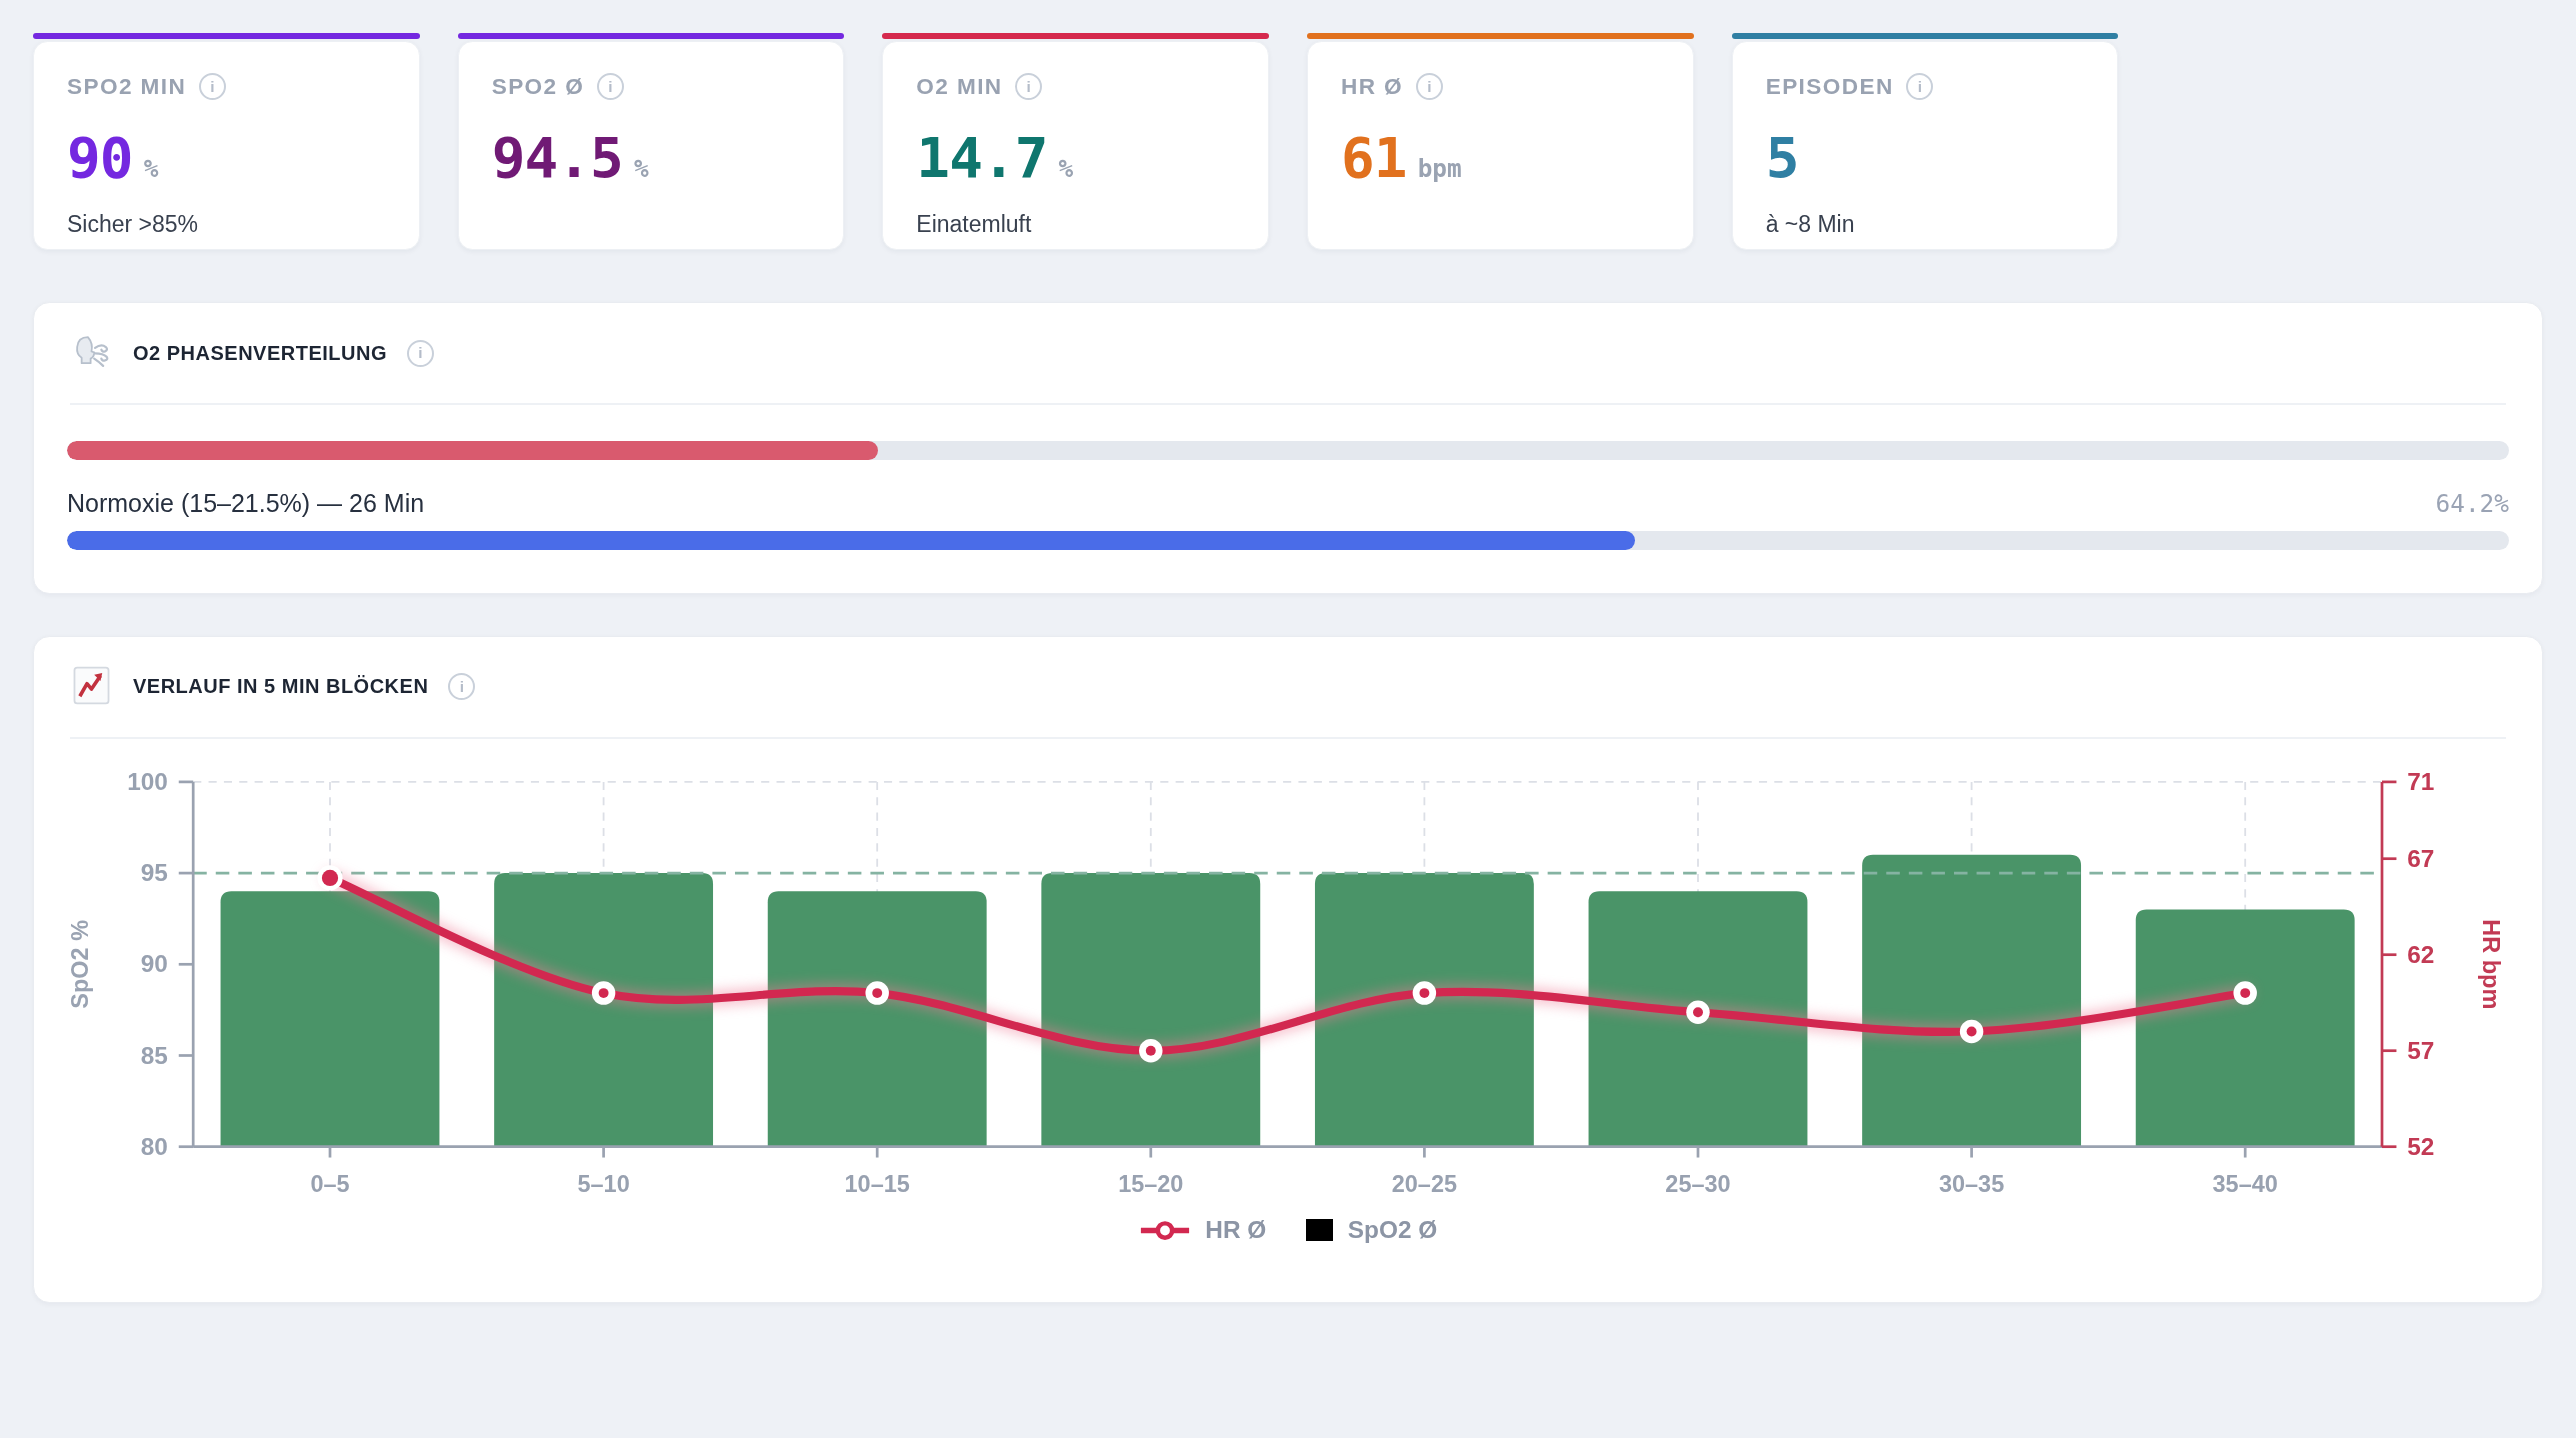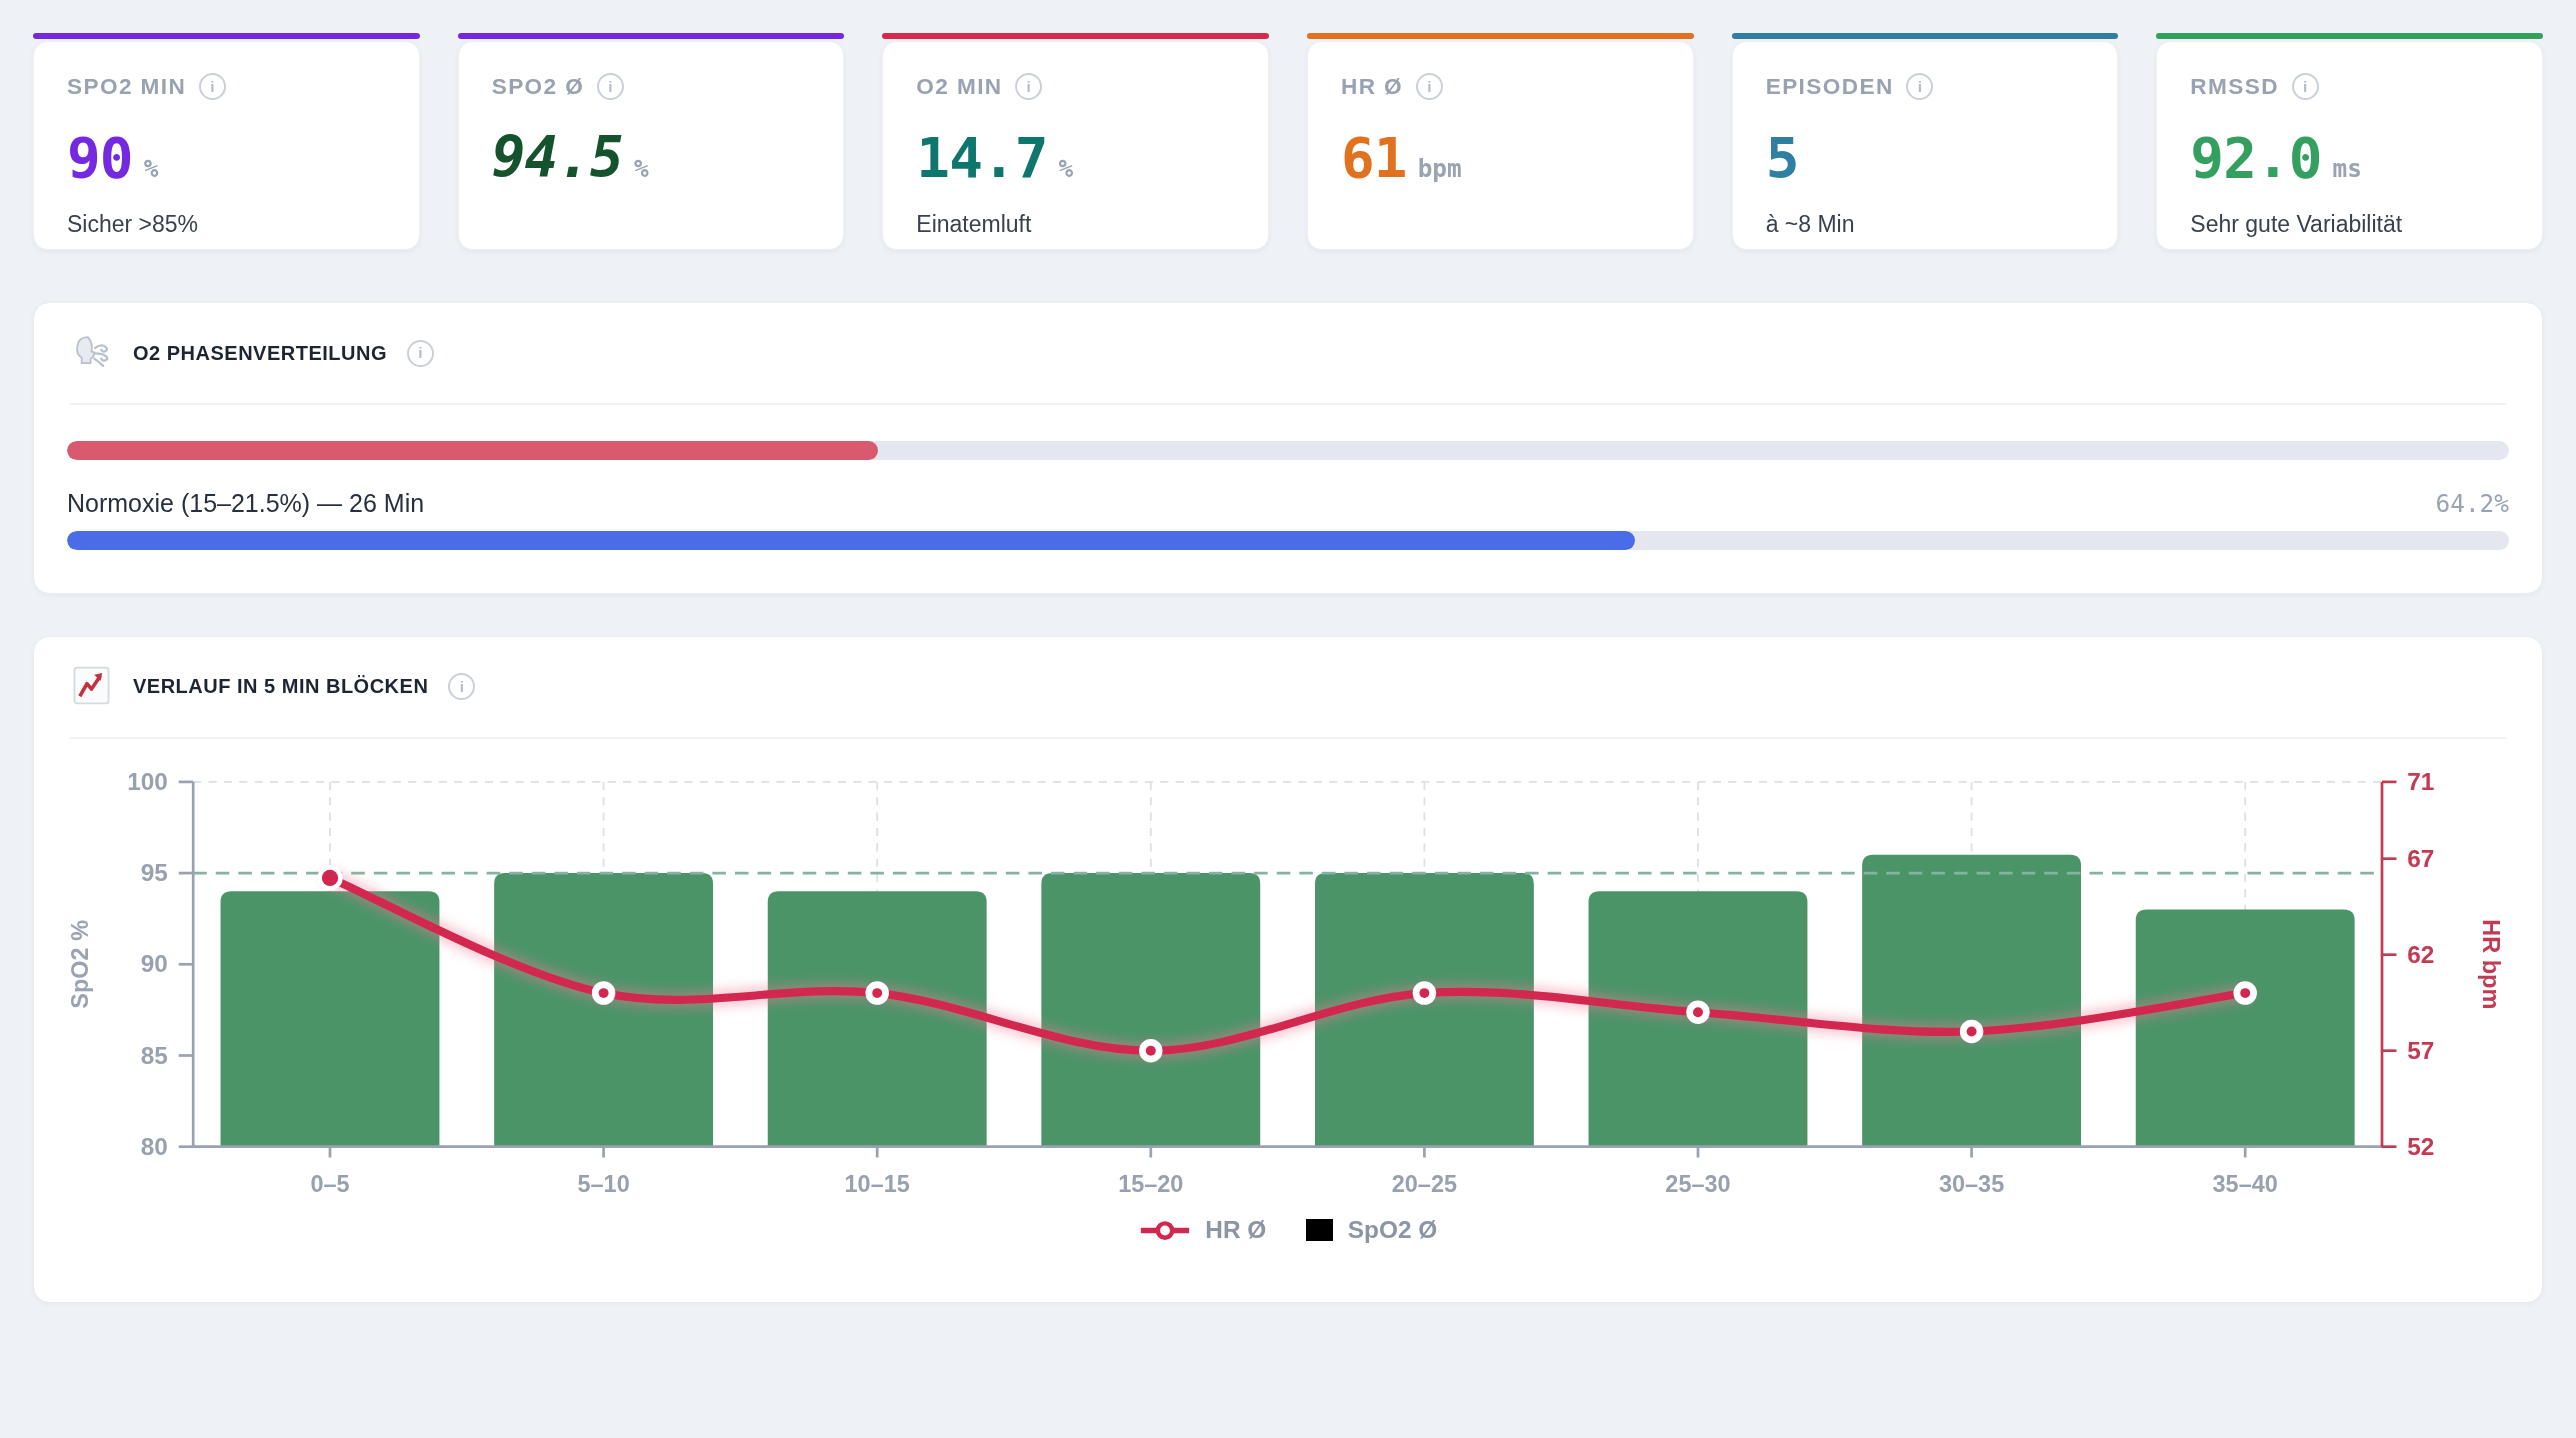--- a/index.html
+++ b/index.html
@@ -84,21 +84,21 @@
     </div>
 
     <div class="stat">
       <div class="accent" style="background: rgb(116, 40, 224);"></div>
       <div class="card">
         <div class="label-row">
           <span class="stat-label">SPO2 Ø</span>
           <span class="info"></span>
         </div>
         <div class="value-row">
-          <span class="stat-value" style="color: #14532d; font-style: italic;">94.5</span>
+          <span class="stat-value" style="color: #701a75;">94.5</span>
           <span class="stat-unit">%</span>
         </div>
         <div class="stat-sub"></div>
       </div>
     </div>
 
     <div class="stat">
       <div class="accent" style="background: rgb(213, 41, 77);"></div>
       <div class="card">
         <div class="label-row">
@@ -136,34 +136,20 @@
           <span class="info"></span>
         </div>
         <div class="value-row">
           <span class="stat-value" style="color: rgb(47, 127, 163);">5</span>
           <span class="stat-unit"></span>
         </div>
         <div class="stat-sub">à ~8 Min</div>
       </div>
     </div>
 
-    <div class="stat">
-      <div class="accent" style="background: rgb(51, 160, 95);"></div>
-      <div class="card">
-        <div class="label-row">
-          <span class="stat-label">RMSSD</span>
-          <span class="info"></span>
-        </div>
-        <div class="value-row">
-          <span class="stat-value" style="color: rgb(51, 160, 95);">92.0</span>
-          <span class="stat-unit">ms</span>
-        </div>
-        <div class="stat-sub">Sehr gute Variabilität</div>
-      </div>
-    </div>
   </div>
 
   <section class="panel">
     <div class="panel-header">
       <span>
         <svg width="43" height="43" viewBox="0 0 48 48">
           <path d="M20 8 Q9 8 8 19 Q7 27 13 31 L13 37 L23 37 L23 32 Q27 30 27 25 L24 24 Q26 15 20 8 Z" fill="#e7ebf0" stroke="#b7c0cc" stroke-width="2" stroke-linejoin="round"></path>
           <path d="M28 20 q7 -5 12 -1 q3 3 -1 5 q-3 1 -4 -2" fill="none" stroke="#b7c0cc" stroke-width="2.5" stroke-linecap="round"></path>
           <path d="M28 26 q9 0 13 4 q2 3 -2 4 q-3 1 -4 -2" fill="none" stroke="#b7c0cc" stroke-width="2.5" stroke-linecap="round"></path>
           <path d="M27 32 q6 4 10 8" fill="none" stroke="#b7c0cc" stroke-width="2.5" stroke-linecap="round"></path>

